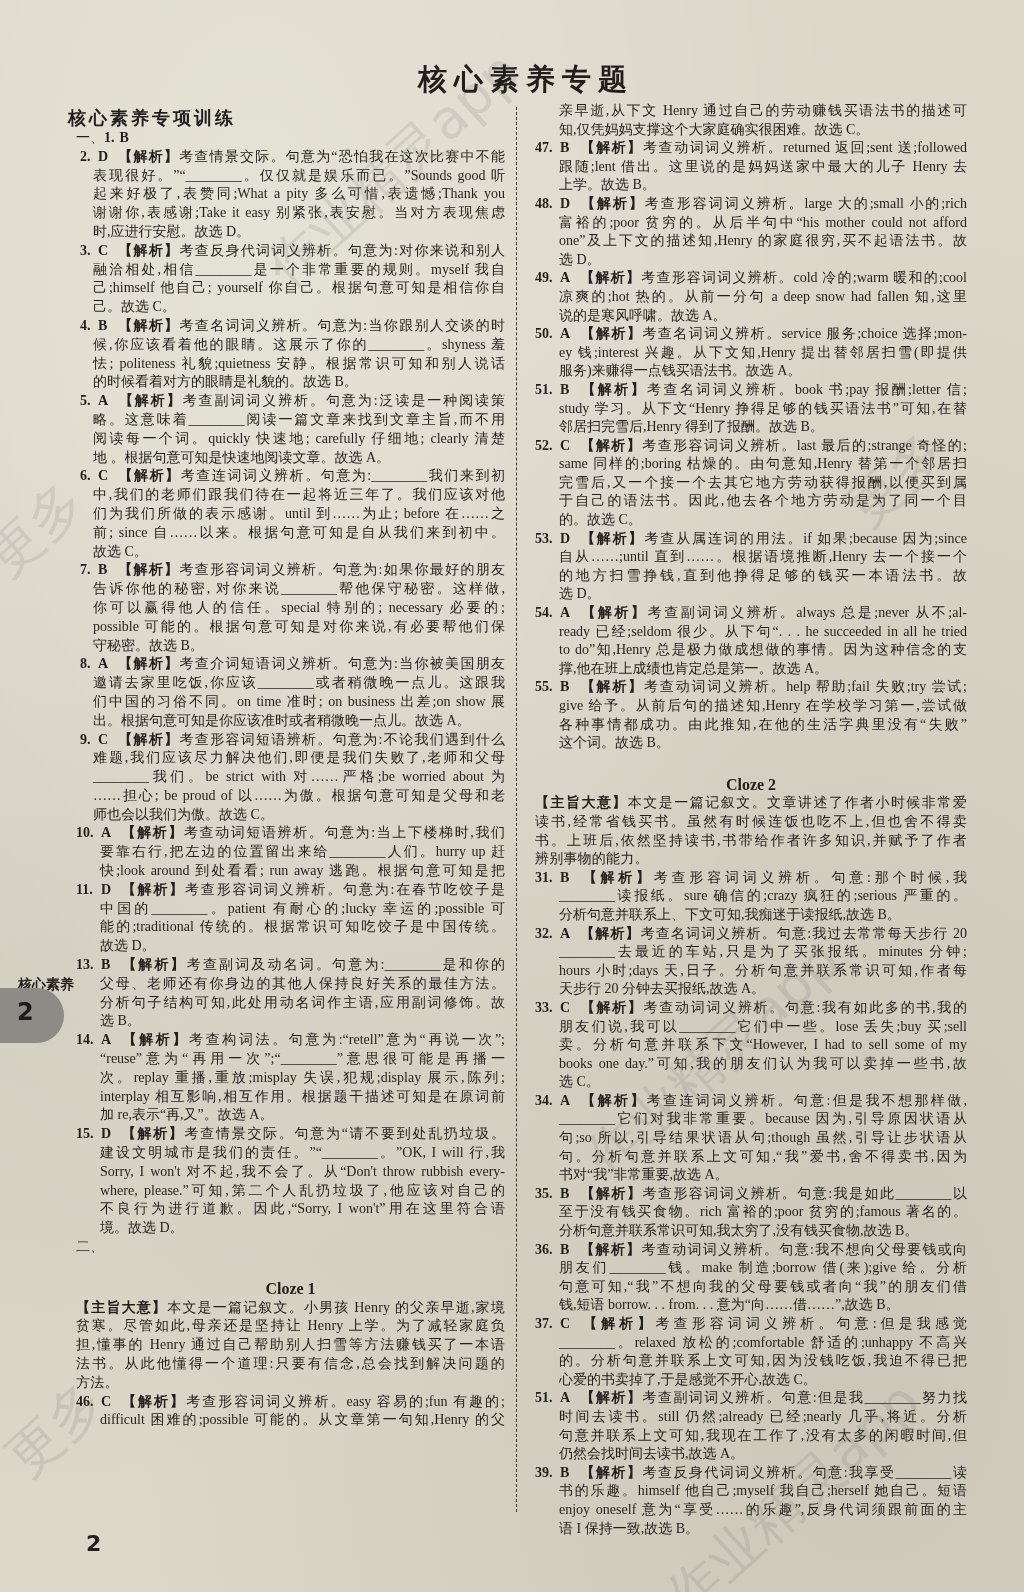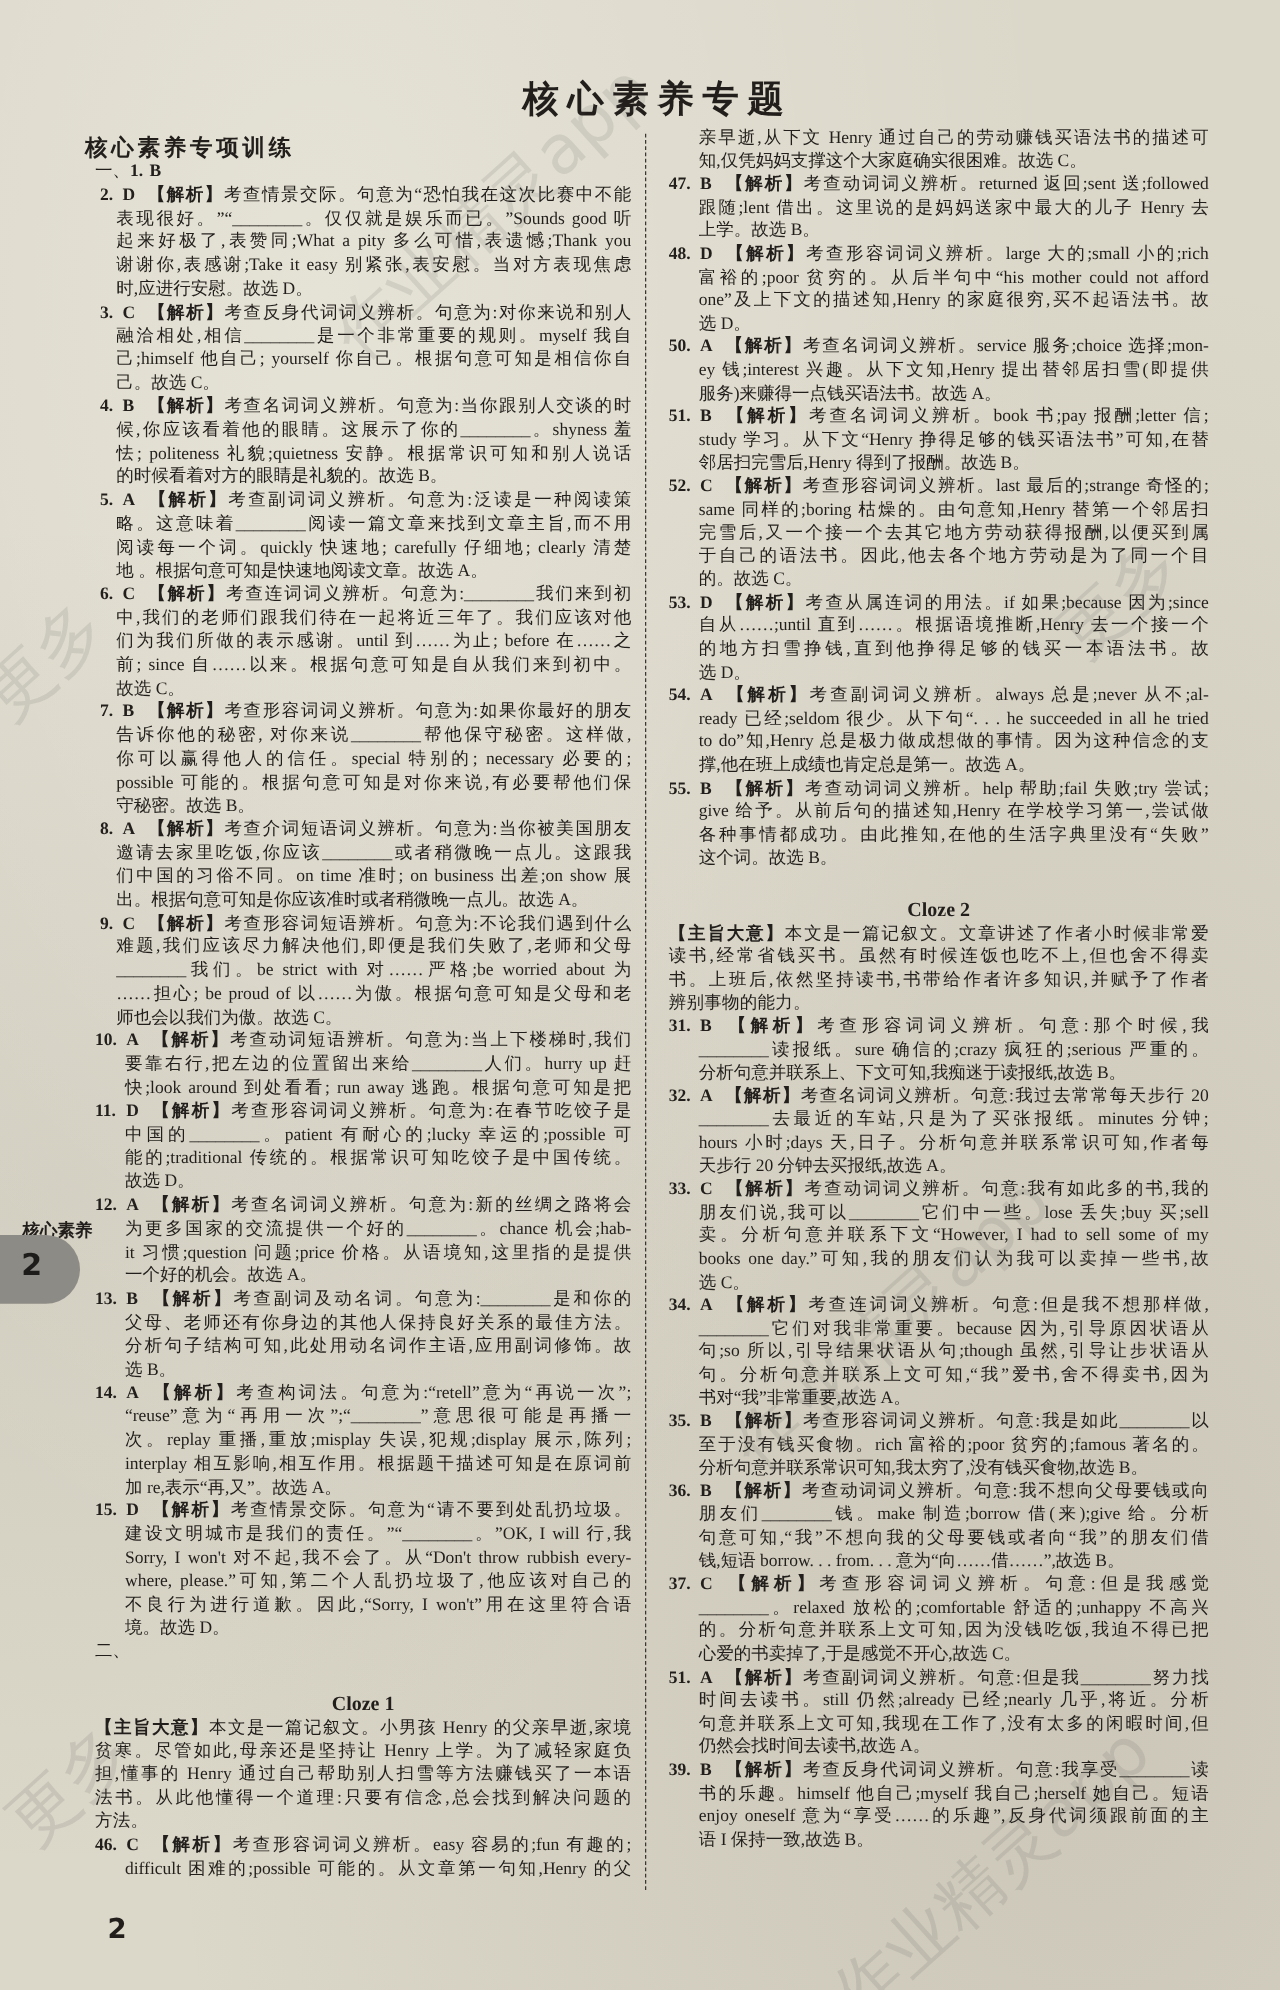--- a/index.html
+++ b/index.html
@@ -142,26 +142,20 @@
       <div class="line cont">要靠右行,把左边的位置留出来给________人们。hurry up 赶</div>
       <div class="line cont">快;look around 到处看看; run away 逃跑。根据句意可知是把</div>
     </div>
     <div class="item wide">
       <div class="line first"><span class="num">11.</span><span class="ans">D</span><span class="tag">【解析】</span><span class="t">考查形容词词义辨析。句意为:在春节吃饺子是</span></div>
       <div class="line cont">中国的________。patient 有耐心的;lucky 幸运的;possible 可</div>
       <div class="line cont">能的;traditional 传统的。根据常识可知吃饺子是中国传统。</div>
       <div class="line cont last">故选 D。</div>
     </div>
     <div class="item wide">
-      <div class="line first"><span class="num">12.</span><span class="ans">A</span><span class="tag">【解析】</span><span class="t">考查名词词义辨析。句意为:新的丝绸之路将会</span></div>
-      <div class="line cont">为更多国家的交流提供一个好的________。chance 机会;hab-</div>
-      <div class="line cont">it 习惯;question 问题;price 价格。从语境知,这里指的是提供</div>
-      <div class="line cont last">一个好的机会。故选 A。</div>
-    </div>
-    <div class="item wide">
       <div class="line first"><span class="num">13.</span><span class="ans">B</span><span class="tag">【解析】</span><span class="t">考查副词及动名词。句意为:________是和你的</span></div>
       <div class="line cont">父母、老师还有你身边的其他人保持良好关系的最佳方法。</div>
       <div class="line cont">分析句子结构可知,此处用动名词作主语,应用副词修饰。故</div>
       <div class="line cont last">选 B。</div>
     </div>
     <div class="item wide">
       <div class="line first"><span class="num">14.</span><span class="ans">A</span><span class="tag">【解析】</span><span class="t">考查构词法。句意为:“retell”意为“再说一次”;</span></div>
       <div class="line cont">“reuse”意为“再用一次”;“________”意思很可能是再播一</div>
       <div class="line cont">次。replay 重播,重放;misplay 失误,犯规;display 展示,陈列;</div>
       <div class="line cont">interplay 相互影响,相互作用。根据题干描述可知是在原词前</div>
@@ -199,20 +193,25 @@
       <div class="line cont">跟随;lent 借出。这里说的是妈妈送家中最大的儿子 Henry 去</div>
       <div class="line cont last">上学。故选 B。</div>
     </div>
     <div class="item wide">
       <div class="line first"><span class="num">48.</span><span class="ans">D</span><span class="tag">【解析】</span><span class="t">考查形容词词义辨析。large 大的;small 小的;rich</span></div>
       <div class="line cont">富裕的;poor 贫穷的。从后半句中“his mother could not afford</div>
       <div class="line cont">one”及上下文的描述知,Henry 的家庭很穷,买不起语法书。故</div>
       <div class="line cont last">选 D。</div>
     </div>
     <div class="item wide">
+      <div class="line first"><span class="num">49.</span><span class="ans">A</span><span class="tag">【解析】</span><span class="t">考查形容词词义辨析。cold 冷的;warm 暖和的;cool</span></div>
+      <div class="line cont">凉爽的;hot 热的。从前一分句 a deep snow had fallen 知,这里</div>
+      <div class="line cont last">说的是寒风呼啸。故选 A。</div>
+    </div>
+    <div class="item wide">
       <div class="line first"><span class="num">50.</span><span class="ans">A</span><span class="tag">【解析】</span><span class="t">考查名词词义辨析。service 服务;choice 选择;mon-</span></div>
       <div class="line cont">ey 钱;interest 兴趣。从下文知,Henry 提出替邻居扫雪(即提供</div>
       <div class="line cont last">服务)来赚得一点钱买语法书。故选 A。</div>
     </div>
     <div class="item wide">
       <div class="line first"><span class="num">51.</span><span class="ans">B</span><span class="tag">【解析】</span><span class="t">考查名词词义辨析。book 书;pay 报酬;letter 信;</span></div>
       <div class="line cont">study 学习。从下文“Henry 挣得足够的钱买语法书”可知,在替</div>
       <div class="line cont last">邻居扫完雪后,Henry 得到了报酬。故选 B。</div>
     </div>
     <div class="item wide">

